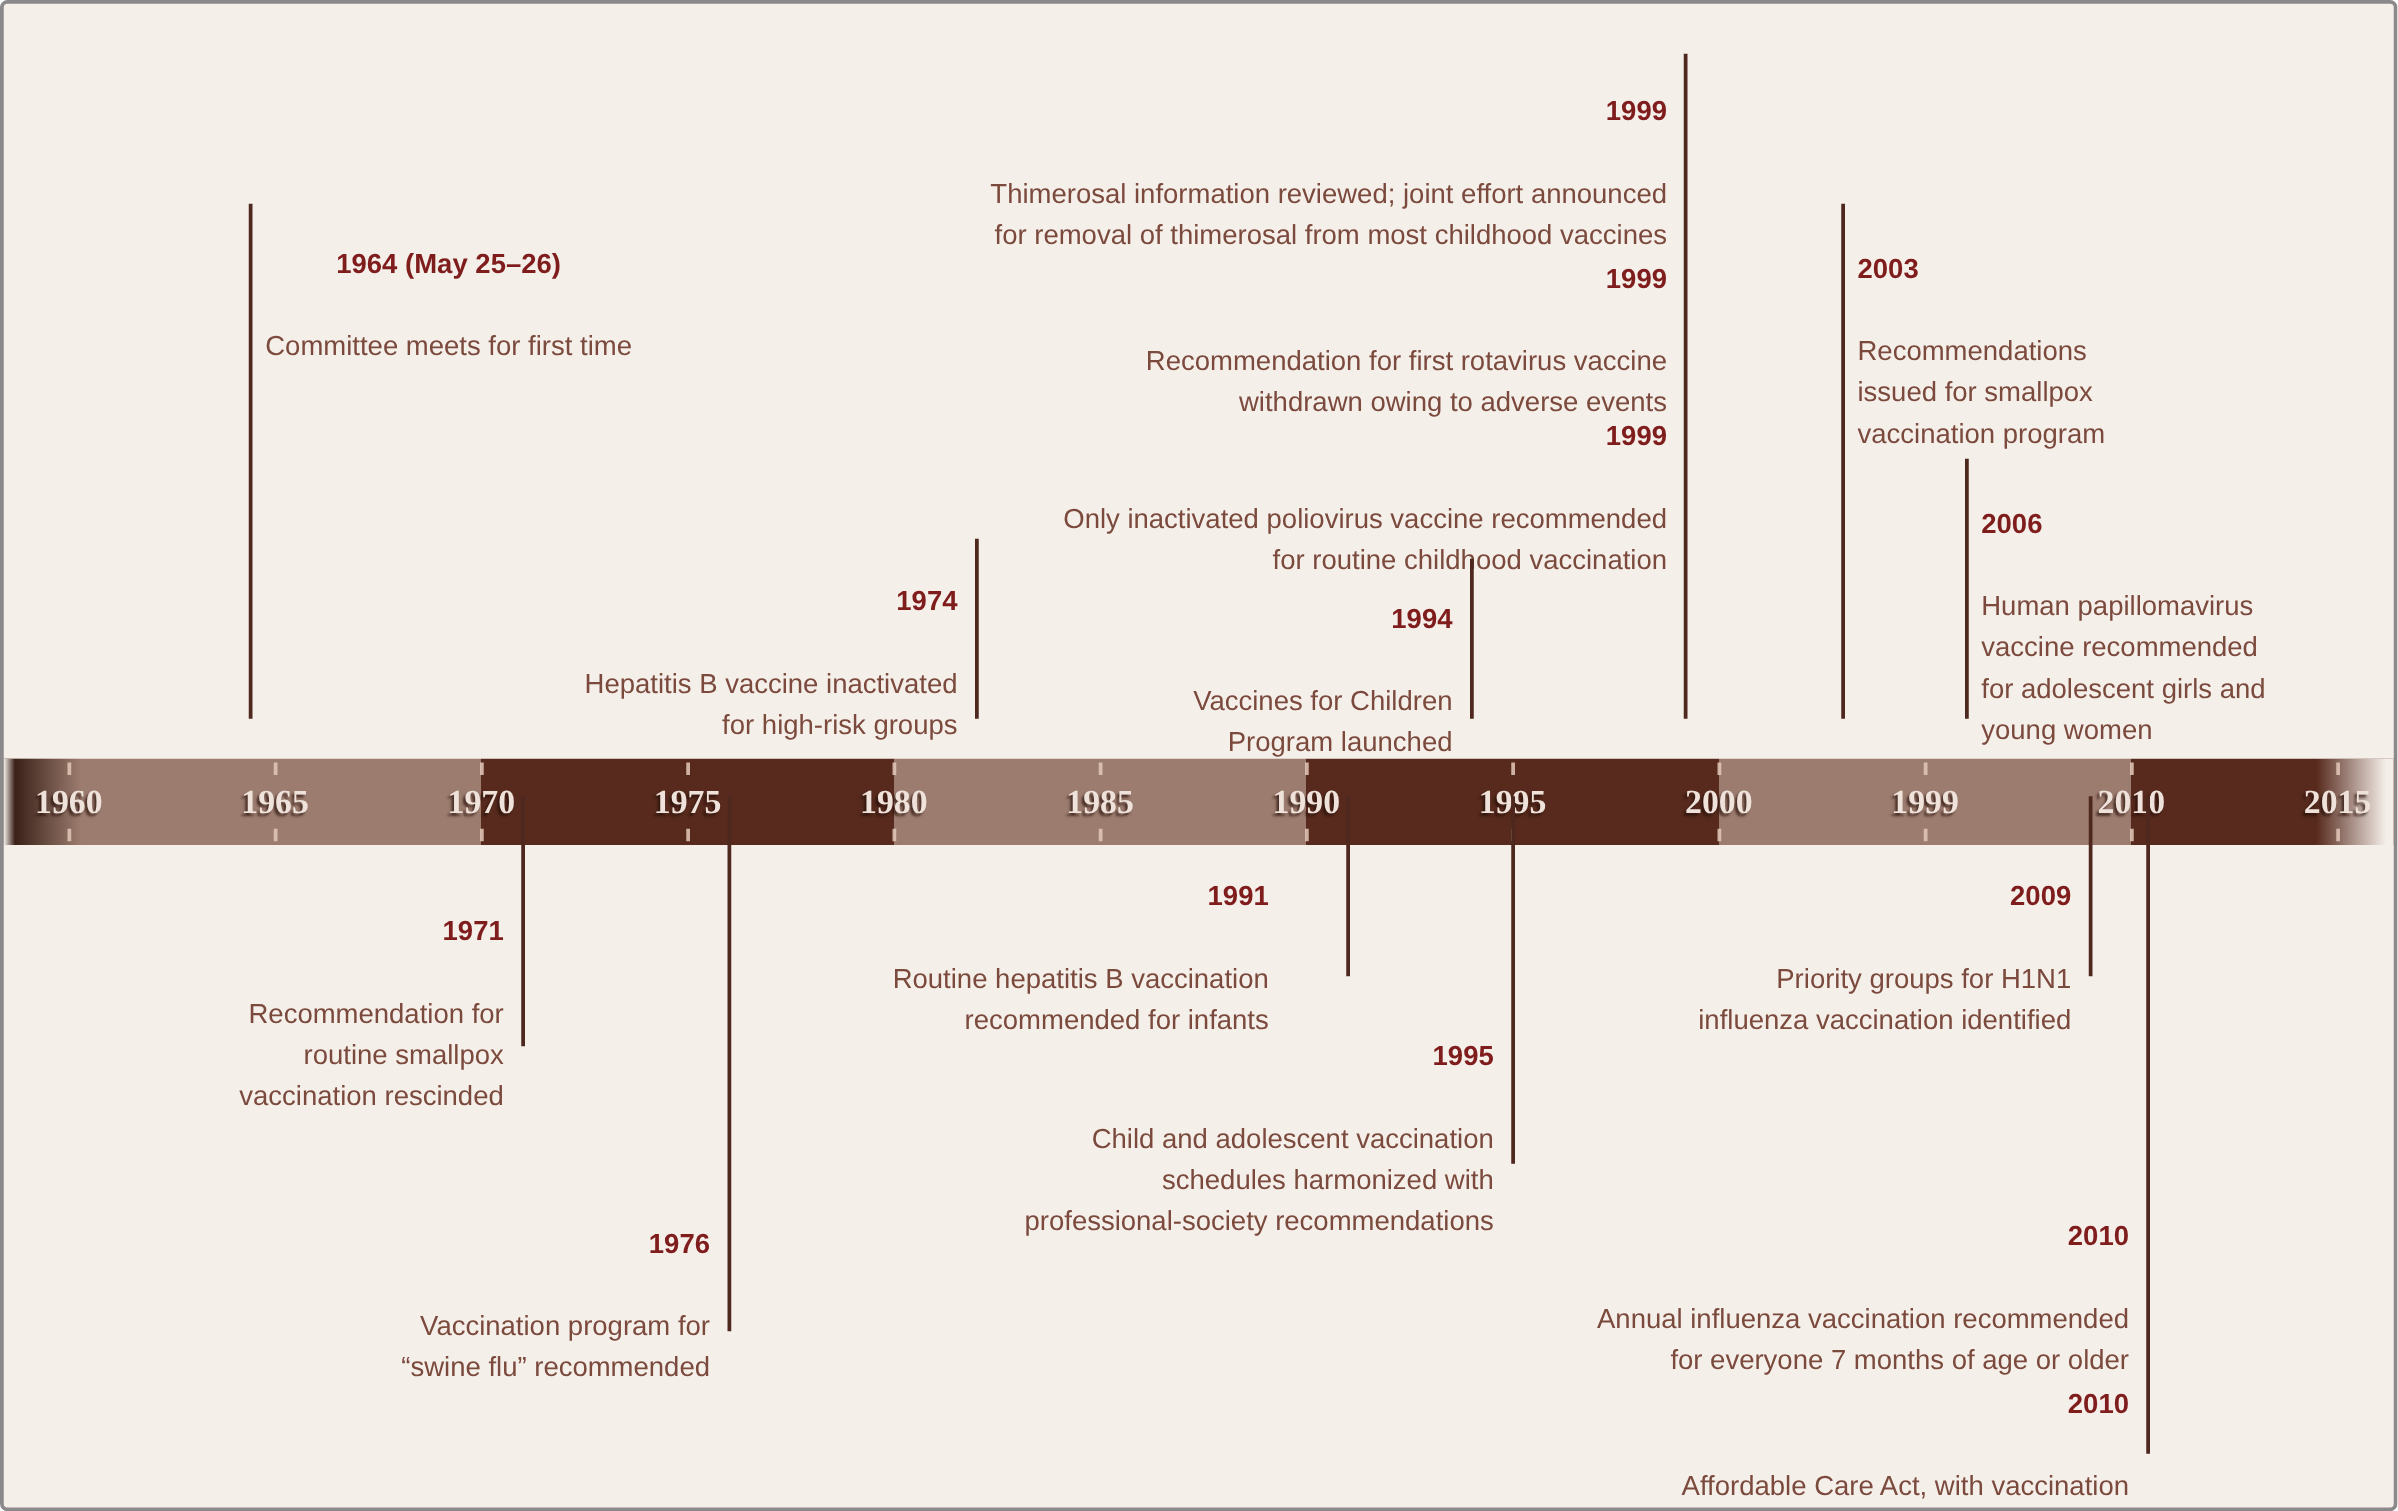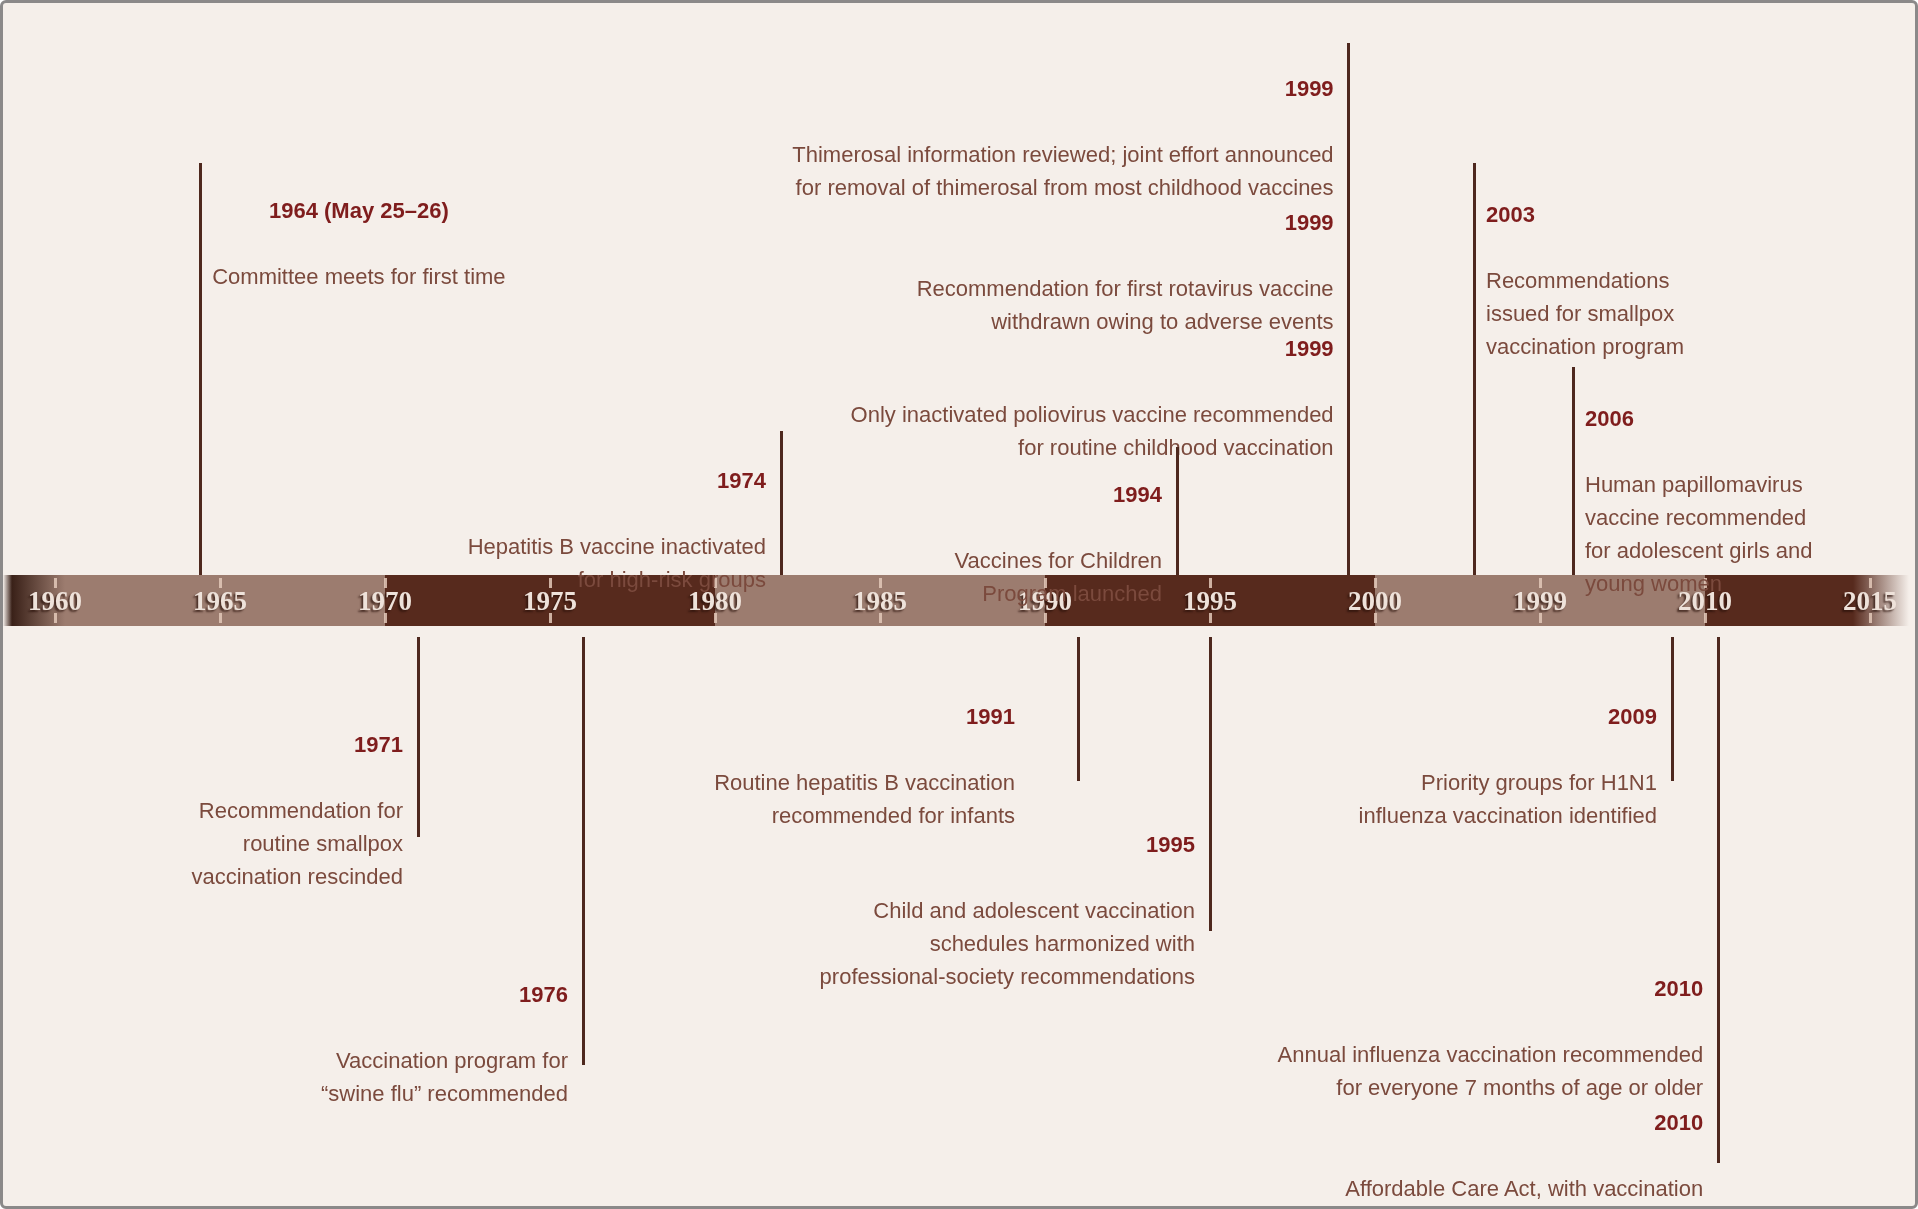--- a/index.html
+++ b/index.html
@@ -5,21 +5,21 @@
   html,body{margin:0;padding:0;background:#ffffff;}
   .figure{
     position:relative;width:1918px;height:1209px;box-sizing:border-box;
     background:#f5efea;border:3px solid #8b8989;border-radius:6px;overflow:hidden;
     font-family:"Liberation Sans",sans-serif;
   }
   .canvas{position:absolute;top:0;left:0;right:0;bottom:0;}
 
   
   .bar{
-    position:absolute;left:0;top:572px;width:100%;height:51px;
+    position:absolute;left:0;top:604px;width:100%;height:69px;
     background:
       linear-gradient(90deg,#f5efea 0px,rgba(245,239,234,0) 9px),
       linear-gradient(90deg,rgba(42,18,10,0.88) 8px,rgba(42,18,10,0) 62px),
       linear-gradient(270deg,#f5efea 6px,rgba(245,239,234,0) 62px),
       linear-gradient(90deg,
         #9c7c6f 0px,#9c7c6f 382px,
         #572a1d 382px,#572a1d 712px,
         #9c7c6f 712px,#9c7c6f 1042px,
         #572a1d 1042px,#572a1d 1372px,
         #9c7c6f 1372px,#9c7c6f 1702px,

